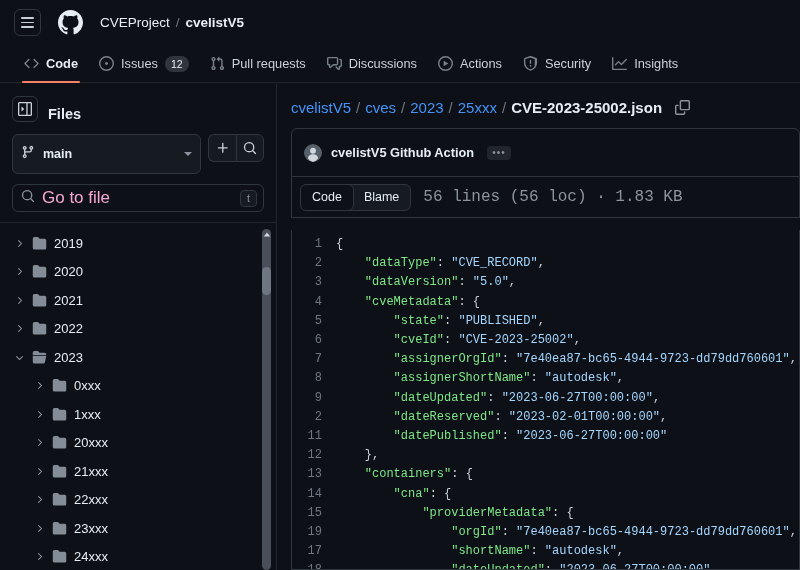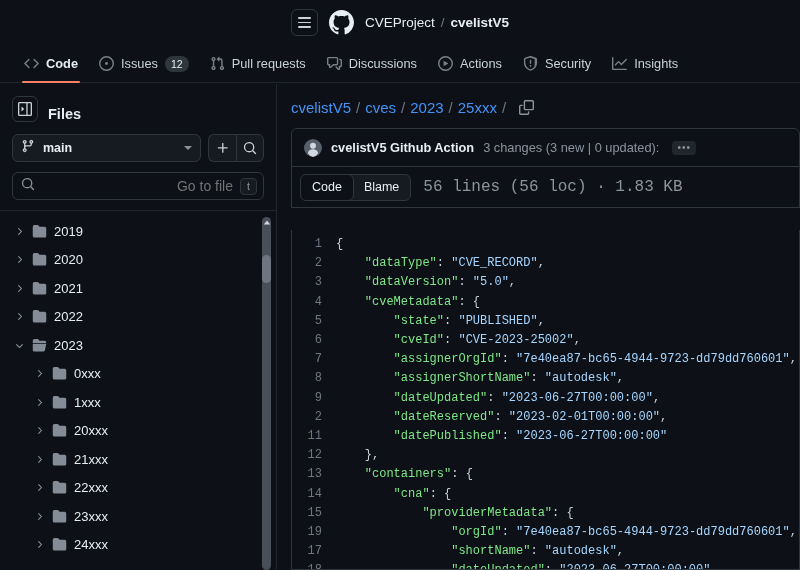--- a/index.html
+++ b/index.html
@@ -11,23 +11,22 @@
     overflow: hidden;
   }
   .app { position: relative; width: 800px; height: 570px; }
 
   
   .header {
     height: 45px;
     display: flex;
     align-items: center;
     padding: 0 14px;
-    gap: 11px;
-    background: #0d1117;
-    justify-content: center;
+    gap: 17px;
+    background: #0d1117;
   }
   .hamburger {
     width: 27px; height: 27px;
     border: 1px solid #30363d;
     border-radius: 6px;
     display: flex; flex-direction: column;
     align-items: center; justify-content: center;
     gap: 3px;
     cursor: pointer;
     flex: 0 0 auto;
@@ -106,21 +105,21 @@
     border: 1px solid #30363d;
     border-radius: 6px;
     display: flex; align-items: center; justify-content: center;
     cursor: pointer;
   }
   .files-title { font-size: 14.5px; font-weight: 700; color: #e6edf3; }
 
   .branch-row { display: flex; gap: 7px; padding: 4px 12px 6px 12px; }
   .branch-select {
     flex: 1;
-    height: 28px;
+    height: 40px;
     background: #161b22;
     border: 1px solid #30363d;
     border-radius: 6px;
     display: flex; align-items: center;
     padding: 0 8px;
     gap: 8px;
     cursor: pointer;
   }
   .branch-name { font-size: 12.5px; font-weight: 700; color: #e6edf3; flex: 1; }
   .caret { width: 0; height: 0; border-left: 4px solid transparent; border-right: 4px solid transparent; border-top: 4px solid #8b949e; }
@@ -139,21 +138,21 @@
     margin: 4px 12px 10px 12px;
     height: 28px;
     background: #0d1117;
     border: 1px solid #30363d;
     border-radius: 6px;
     display: flex; align-items: center;
     padding: 0 6px 0 8px;
     gap: 7px;
     cursor: text;
   }
-  .gotofile .ph { flex: 1; font-size: 14px; color: #737373; text-align: right; }
+  .gotofile .ph { flex: 1; font-size: 17px; color: #f9a8d4; }
   .kbd {
     width: 17px; height: 17px;
     border: 1px solid #30363d;
     border-radius: 4px;
     background: #161b22;
     font-size: 10.5px;
     color: #8b949e;
     display: flex; align-items: center; justify-content: center;
   }
 
@@ -213,21 +212,21 @@
     padding: 5px 0 12px 0;
   }
   .path-bc a { color: #4493f8; text-decoration: none; cursor: pointer; }
   .path-bc .sep { color: #6e7681; }
   .path-bc .cur { color: #e6edf3; font-weight: 700; }
   .copy-ico { margin-left: 8px; cursor: pointer; display: inline-flex; }
 
   .commit-box {
     border: 1px solid #30363d;
     border-radius: 6px 6px 0 0;
-    height: 39px;
+    height: 49px;
     display: flex; align-items: center;
     padding: 0 12px;
     gap: 9px;
     background: #0d1117;
     margin-right: 0;
   }
   .avatar {
     width: 18px; height: 18px; border-radius: 50%;
     background: #30363d;
     display: flex; align-items: center; justify-content: center;
@@ -607,38 +606,38 @@
 
       <div class="path-bc" id="path-breadcrumb">
           <a>cvelistV5</a>
           <span class="sep">/</span>
           <a>cves</a>
           <span class="sep">/</span>
           <a>2023</a>
           <span class="sep">/</span>
           <a>25xxx</a>
           <span class="sep">/</span>
+          <span class="cur">CVE-2023-25002.json</span>
           <span class="copy-ico">
             <svg viewBox="0 0 16 16" width="15" height="15" fill="#8b949e">
               <path d="M0 6.75C0 5.784.784 5 1.75 5h1.5a.75.75 0 0 1 0 1.5h-1.5a.25.25 0 0 0-.25.25v7.5c0 .138.112.25.25.25h7.5a.25.25 0 0 0 .25-.25v-1.5a.75.75 0 0 1 1.5 0v1.5A1.75 1.75 0 0 1 9.25 16h-7.5A1.75 1.75 0 0 1 0 14.25Z"></path>
               <path d="M5 1.75C5 .784 5.784 0 6.75 0h7.5C15.216 0 16 .784 16 1.75v7.5A1.75 1.75 0 0 1 14.25 11h-7.5A1.75 1.75 0 0 1 5 9.25Zm1.75-.25a.25.25 0 0 0-.25.25v7.5c0 .138.112.25.25.25h7.5a.25.25 0 0 0 .25-.25v-7.5a.25.25 0 0 0-.25-.25Z"></path>
             </svg>
           </span>
         </div>
 
       <div class="commit-box">
         <span class="avatar">
           <svg viewBox="0 0 16 16" width="18" height="18" fill="#c9d1d9">
               <circle cx="8" cy="8" r="8" fill="#57606a"></circle>
               <circle cx="8" cy="6" r="2.6" fill="#d0d7de"></circle>
               <path d="M8 9.2c-2.4 0-4.2 1.5-4.6 3.4A8 8 0 0 0 8 16a8 8 0 0 0 4.6-3.4c-.4-1.9-2.2-3.4-4.6-3.4Z" fill="#d0d7de"></path>
             </svg>
         </span>
         <span class="commit-author">cvelistV5 Github Action</span>
-        <span class="commit-msg">3 changes (3 new | 0 updated):</span>
         <span class="ellipsis-btn">•••</span>
       </div>
 
       <div class="file-toolbar">
         <div class="seg">
           <div class="seg-btn on">Code</div>
           <div class="seg-btn">Blame</div>
         </div>
         <span class="file-meta">56 lines (56 loc) · 1.83 KB</span>
       </div>

